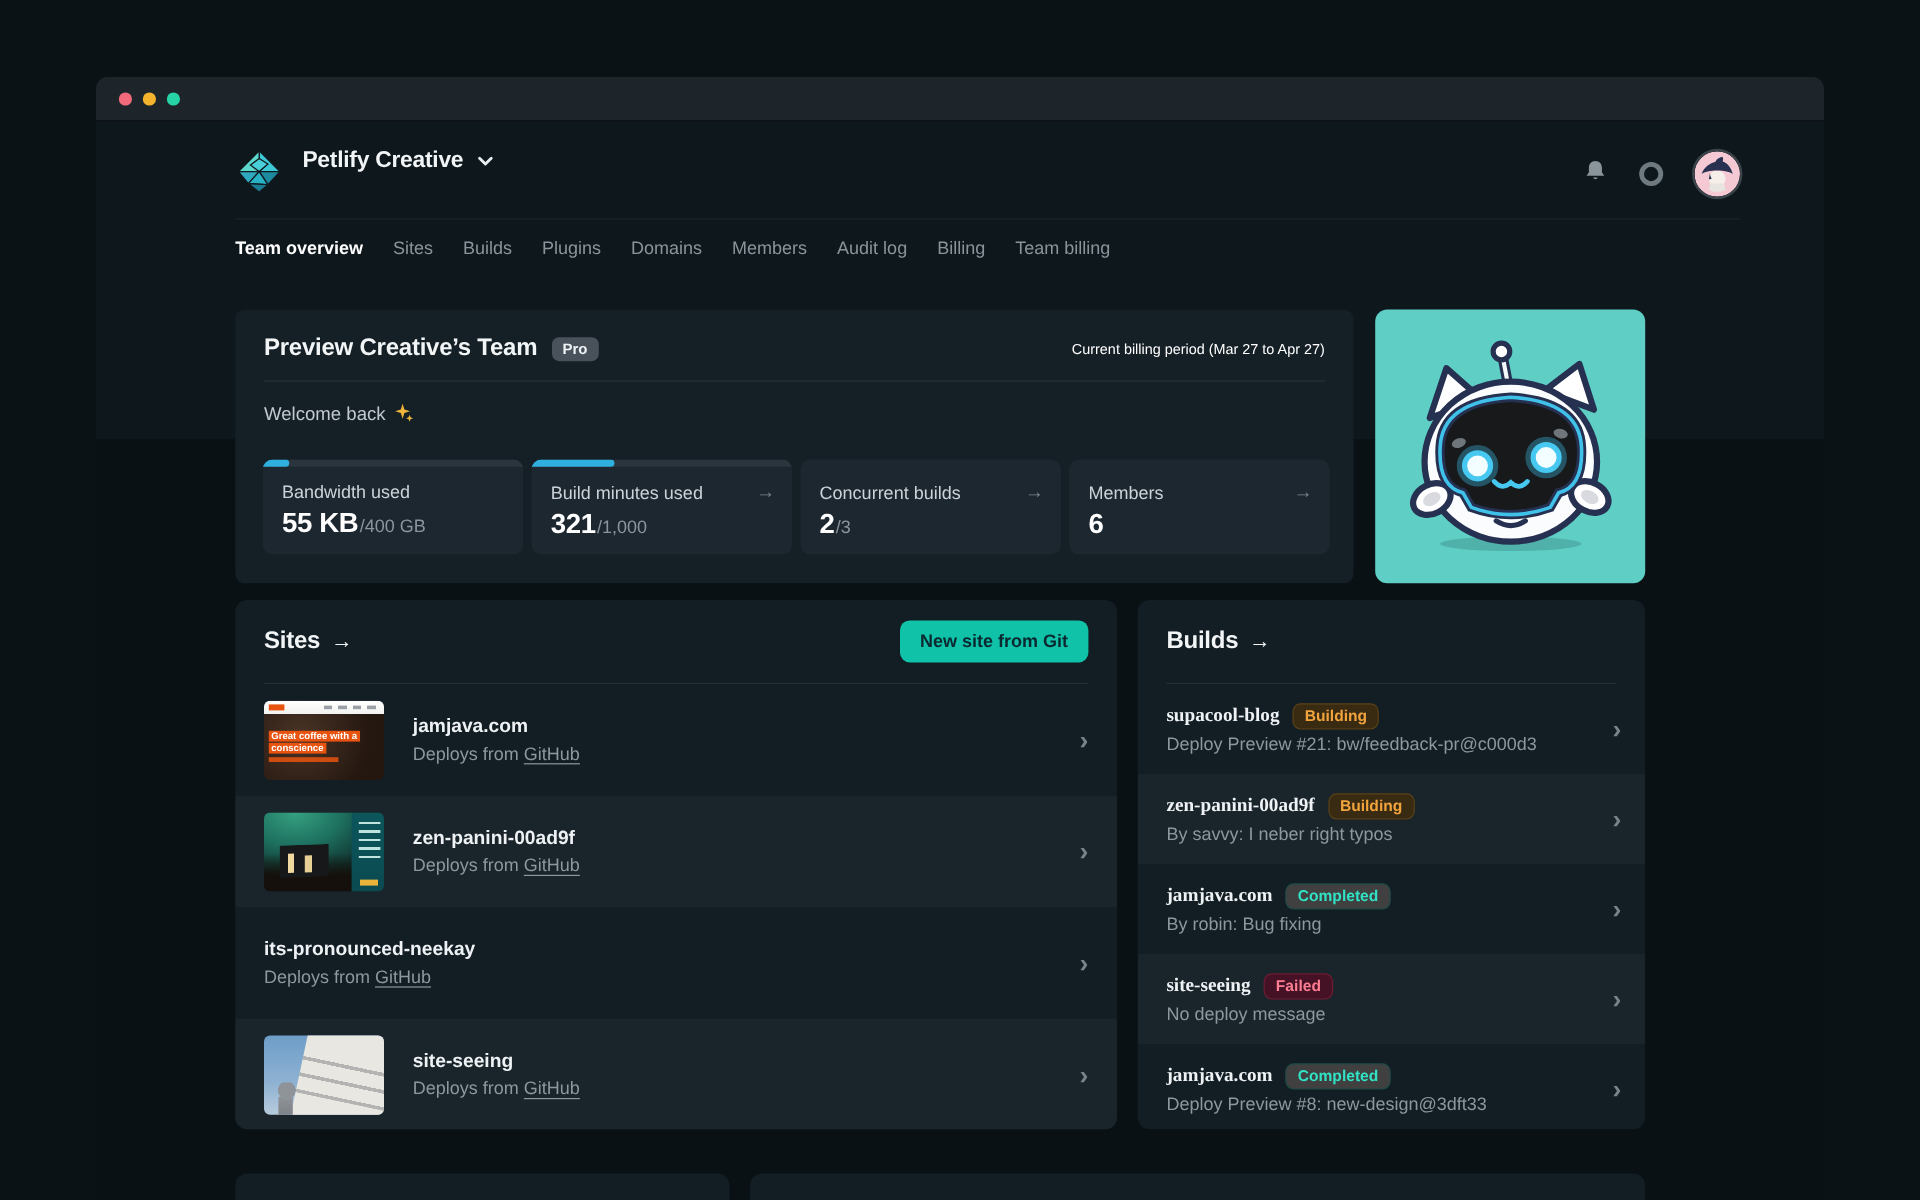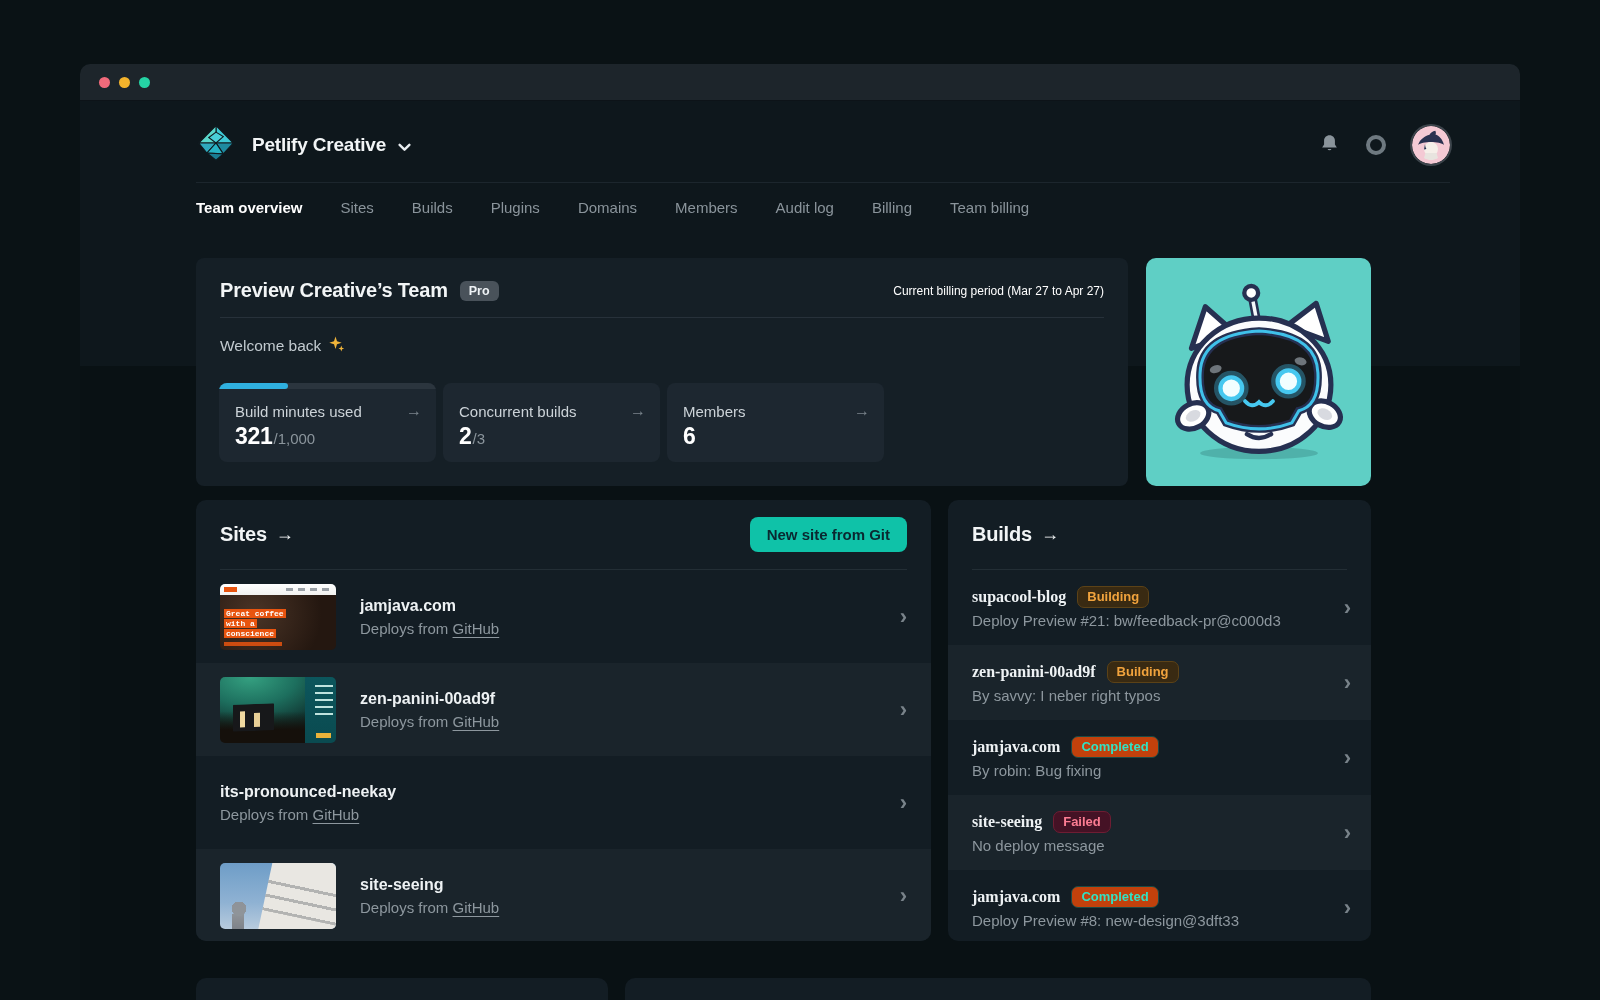--- a/index.html
+++ b/index.html
@@ -9,29 +9,29 @@
   .window { position:absolute; left:80px; top:64px; width:1440px; height:936px;
     border-radius:10px 10px 0 0; overflow:hidden; background:#091114; }
   .titlebar { height:37px; background:#1d252b; border-bottom:1px solid #0d1318;
     display:flex; align-items:center; padding-left:19px; gap:9px; }
   .dot { width:11px; height:11px; border-radius:50%; }
   .band-top { position:absolute; left:0; top:37px; width:100%; height:265px; background:#0e171c; }
 
   
   .app-header { position:absolute; left:116px; top:57px; right:70px; height:48px;
     display:flex; align-items:center; }
-  .brand { display:flex; align-items:center; gap:16px; cursor:pointer; }
+  .brand { display:flex; align-items:flex-start; gap:16px; cursor:pointer; }
   .team-title { font-size:19px; font-weight:700; color:#f2f5f6; letter-spacing:-0.2px; }
   .chev-down { margin-left:-4px; margin-top:3px; }
   .header-icons { margin-left:auto; display:flex; align-items:center; gap:26px; }
   .ring-icon { width:20px; height:20px; border-radius:50%; border:4px solid #6e7980; }
   .avatar { width:38px; height:38px; border-radius:50%; overflow:hidden; box-shadow:0 0 0 2px #3c444b; }
   .header-divider { position:absolute; left:116px; top:118px; right:70px; height:1px; background:#1c262d; }
 
-  .nav { position:absolute; left:116px; top:131px; display:flex; gap:38px; align-items:center; }
+  .nav { position:absolute; left:116px; top:131px; display:flex; gap:25px; align-items:center; }
   .nav-item { font-size:15px; color:#8a949b; cursor:pointer; padding:4px 0; white-space:nowrap; }
   .nav-item.active { color:#ffffff; font-weight:700; }
 
   
   .team-card { position:absolute; left:116px; top:194px; width:932px; height:228px;
     background:#151f26; border-radius:8px; }
   .tc-head { display:flex; align-items:center; padding:21px 24px 0 24px; }
   .tc-title { font-size:20px; font-weight:700; color:#f2f5f6; letter-spacing:-0.2px; }
   .plan-badge { margin-left:12px; background:#49525a; color:#eef2f5; font-size:12.5px;
     font-weight:700; padding:3px 9px; border-radius:6px; }
@@ -76,31 +76,31 @@
   .site-sub { font-size:15px; color:#8d979e; }
   .site-sub .link { text-decoration:underline; text-underline-offset:3px; cursor:pointer; }
 
   .build-row { height:75px; display:flex; align-items:center; padding:0 20px 0 24px; cursor:pointer; }
   .build-row.alt { background:#1a242b; }
   .build-info { display:flex; flex-direction:column; gap:4px; min-width:0; }
   .build-line1 { display:flex; align-items:center; gap:11px; }
   .build-site { font-size:16px; font-weight:700; color:#eef2f4;font-family:Liberation Serif, serif; }
   .badge { font-size:13px; font-weight:700; padding:2px 9px 3px 9px; border-radius:7px; white-space:nowrap; }
   .badge-building { color:#f1a33d; background:#392a12; border:1px solid #5c4217; }
-  .badge-completed { color:#31e2c4; background:#c2410c; border:1px solid #1c4a45; }
+  .badge-completed { color:#31e2c4; background:#404040; border:1px solid #1c4a45; }
   .badge-failed { color:#fd7d93; background:#451225; border:1px solid #6e1d33; }
   .build-msg { font-size:15px; color:#8d979e; white-space:nowrap; overflow:hidden;
     text-overflow:ellipsis; max-width:338px; }
 
   .partial-card { position:absolute; top:914px; height:40px; border-radius:10px; background:#131d24; }
   .partial-left { left:116px; width:412px; }
   .partial-right { left:545px; width:746px; }
 
   
-  .thumb { width:116px; height:66px; border-radius:5px; position:relative; overflow:hidden; flex:none;font-family:Liberation Mono, monospace; }
+  .thumb { width:100px; height:66px; border-radius:5px; position:relative; overflow:hidden; flex:none; }
   .thumb-text { position:absolute; z-index:2; }
 
   .thumb-coffee { background:
       linear-gradient(#ffffff,#f2f2f0) 0 0/100% 11px no-repeat,
       radial-gradient(circle at 30% 45%, #4a3426, #241710 75%);
     background-color:#241710; }
   .thumb-coffee::before { content:""; position:absolute; top:4px; right:4px; width:46px; height:3px;
     background:repeating-linear-gradient(90deg,#9aa0a6 0 7px,transparent 7px 12px); }
   .thumb-coffee::after { content:""; position:absolute; top:3px; left:4px; width:13px; height:5px; background:#e8540f; }
   .thumb-coffee .thumb-text { left:4px; top:25px; width:78px; font-size:8px; line-height:1.3;
@@ -241,20 +241,33 @@
     <div class="welcome">
       <span>Welcome back</span>
       <span>
         <svg width="17" height="17" viewBox="0 0 17 17">
           <path d="M7.5 1.5 L9 6.2 L13.7 7.7 L9 9.2 L7.5 13.9 L6 9.2 L1.3 7.7 L6 6.2 Z" fill="#f0b43a"></path>
           <path d="M13.3 10.6 l.8 2.1 2.1.8 -2.1.8 -.8 2.1 -.8 -2.1 -2.1 -.8 2.1 -.8z" fill="#f0b43a"></path>
         </svg>
       </span>
     </div>
     <div class="stats-row">
+        <div class="stat-card">
+    <div class="stat-track">
+      <div class="stat-fill" style="width: 10%;"></div>
+    </div>
+    <div class="stat-label-row">
+      <span>Bandwidth used</span>
+
+    </div>
+    <div class="stat-value-row">
+      <span class="stat-value">55 KB</span>
+      <span class="stat-limit">/400 GB</span>
+    </div>
+  </div>
         <div class="stat-card">
     <div class="stat-track">
       <div class="stat-fill" style="width: 32%;"></div>
     </div>
     <div class="stat-label-row">
       <span>Build minutes used</span>
       <span class="stat-arrow">→</span>
     </div>
     <div class="stat-value-row">
       <span class="stat-value">321</span>

